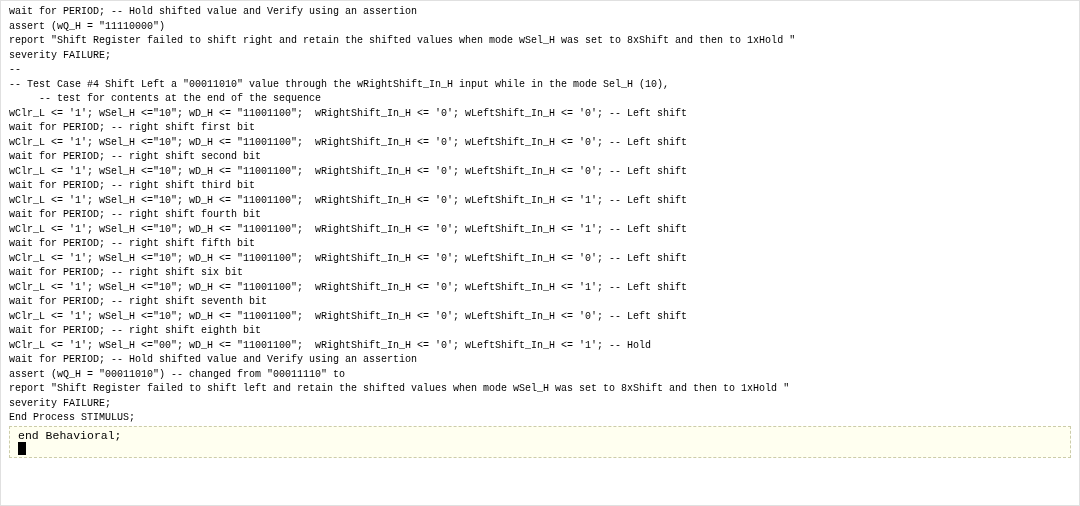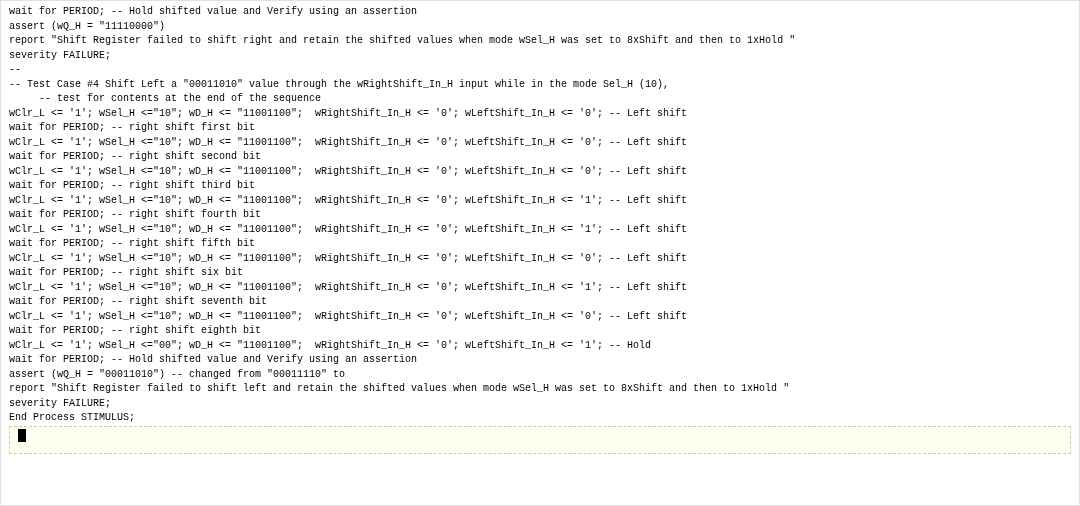--- a/index.html
+++ b/index.html
@@ -51,15 +51,16 @@
       display: block;
       white-space: pre;
     }
   </style>
 </head>
 <body>
 
 <div class="code-container">
   <div class="code-block" id="code-lines"><span class="code-line">wait for PERIOD; -- Hold shifted value and Verify using an assertion</span><span class="code-line">assert (wQ_H = "11110000")</span><span class="code-line">report "Shift Register failed to shift right and retain the shifted values when mode wSel_H was set to 8xShift and then to 1xHold "</span><span class="code-line">severity FAILURE;</span><span class="code-line">--</span><span class="code-line">-- Test Case #4 Shift Left a "00011010" value through the wRightShift_In_H input while in the mode Sel_H (10),</span><span class="code-line">     -- test for contents at the end of the sequence</span><span class="code-line">wClr_L &lt;= '1'; wSel_H &lt;="10"; wD_H &lt;= "11001100";  wRightShift_In_H &lt;= '0'; wLeftShift_In_H &lt;= '0'; -- Left shift</span><span class="code-line">wait for PERIOD; -- right shift first bit</span><span class="code-line">wClr_L &lt;= '1'; wSel_H &lt;="10"; wD_H &lt;= "11001100";  wRightShift_In_H &lt;= '0'; wLeftShift_In_H &lt;= '0'; -- Left shift</span><span class="code-line">wait for PERIOD; -- right shift second bit</span><span class="code-line">wClr_L &lt;= '1'; wSel_H &lt;="10"; wD_H &lt;= "11001100";  wRightShift_In_H &lt;= '0'; wLeftShift_In_H &lt;= '0'; -- Left shift</span><span class="code-line">wait for PERIOD; -- right shift third bit</span><span class="code-line">wClr_L &lt;= '1'; wSel_H &lt;="10"; wD_H &lt;= "11001100";  wRightShift_In_H &lt;= '0'; wLeftShift_In_H &lt;= '1'; -- Left shift</span><span class="code-line">wait for PERIOD; -- right shift fourth bit</span><span class="code-line">wClr_L &lt;= '1'; wSel_H &lt;="10"; wD_H &lt;= "11001100";  wRightShift_In_H &lt;= '0'; wLeftShift_In_H &lt;= '1'; -- Left shift</span><span class="code-line">wait for PERIOD; -- right shift fifth bit</span><span class="code-line">wClr_L &lt;= '1'; wSel_H &lt;="10"; wD_H &lt;= "11001100";  wRightShift_In_H &lt;= '0'; wLeftShift_In_H &lt;= '0'; -- Left shift</span><span class="code-line">wait for PERIOD; -- right shift six bit</span><span class="code-line">wClr_L &lt;= '1'; wSel_H &lt;="10"; wD_H &lt;= "11001100";  wRightShift_In_H &lt;= '0'; wLeftShift_In_H &lt;= '1'; -- Left shift</span><span class="code-line">wait for PERIOD; -- right shift seventh bit</span><span class="code-line">wClr_L &lt;= '1'; wSel_H &lt;="10"; wD_H &lt;= "11001100";  wRightShift_In_H &lt;= '0'; wLeftShift_In_H &lt;= '0'; -- Left shift</span><span class="code-line">wait for PERIOD; -- right shift eighth bit</span><span class="code-line">wClr_L &lt;= '1'; wSel_H &lt;="00"; wD_H &lt;= "11001100";  wRightShift_In_H &lt;= '0'; wLeftShift_In_H &lt;= '1'; -- Hold</span><span class="code-line">wait for PERIOD; -- Hold shifted value and Verify using an assertion</span><span class="code-line">assert (wQ_H = "00011010") -- changed from "00011110" to</span><span class="code-line">report "Shift Register failed to shift left and retain the shifted values when mode wSel_H was set to 8xShift and then to 1xHold "</span><span class="code-line">severity FAILURE;</span><span class="code-line">End Process STIMULUS;</span></div>
   <div class="bottom-area">
+    <span class="code-line" id="last-line">end Behavioral;</span>
     <span class="cursor"></span>
   </div>
 </div>
 
 </body></html>

